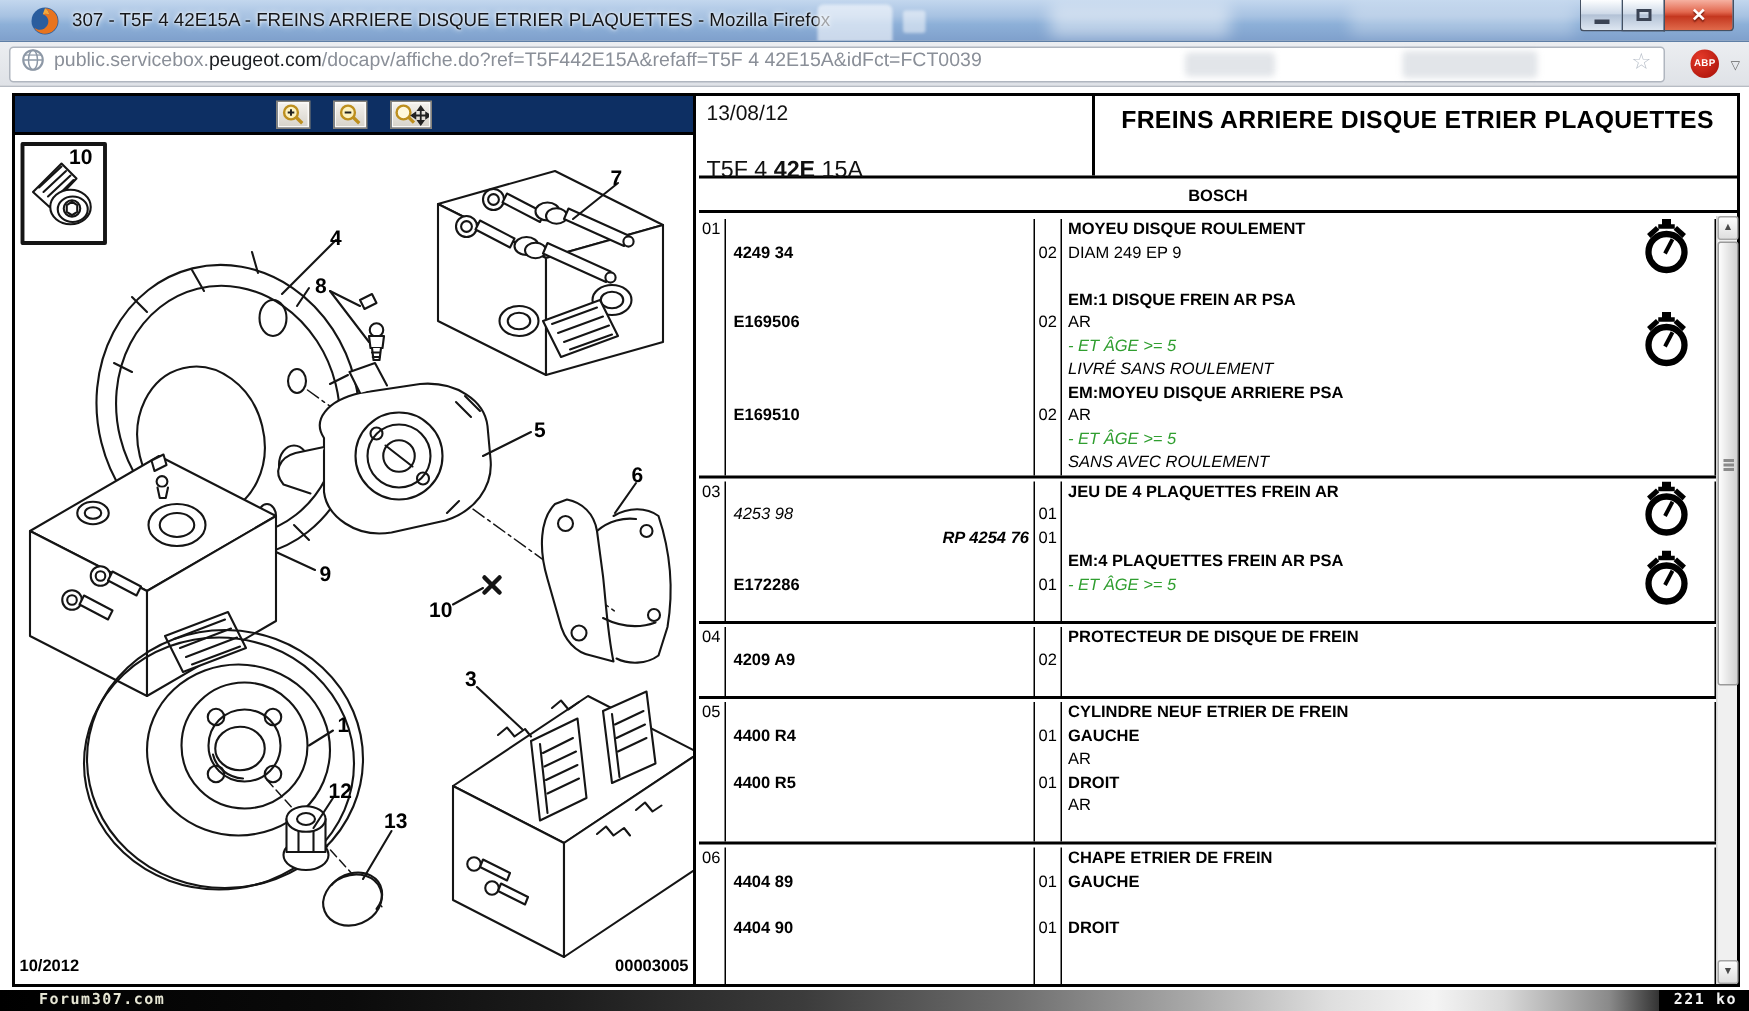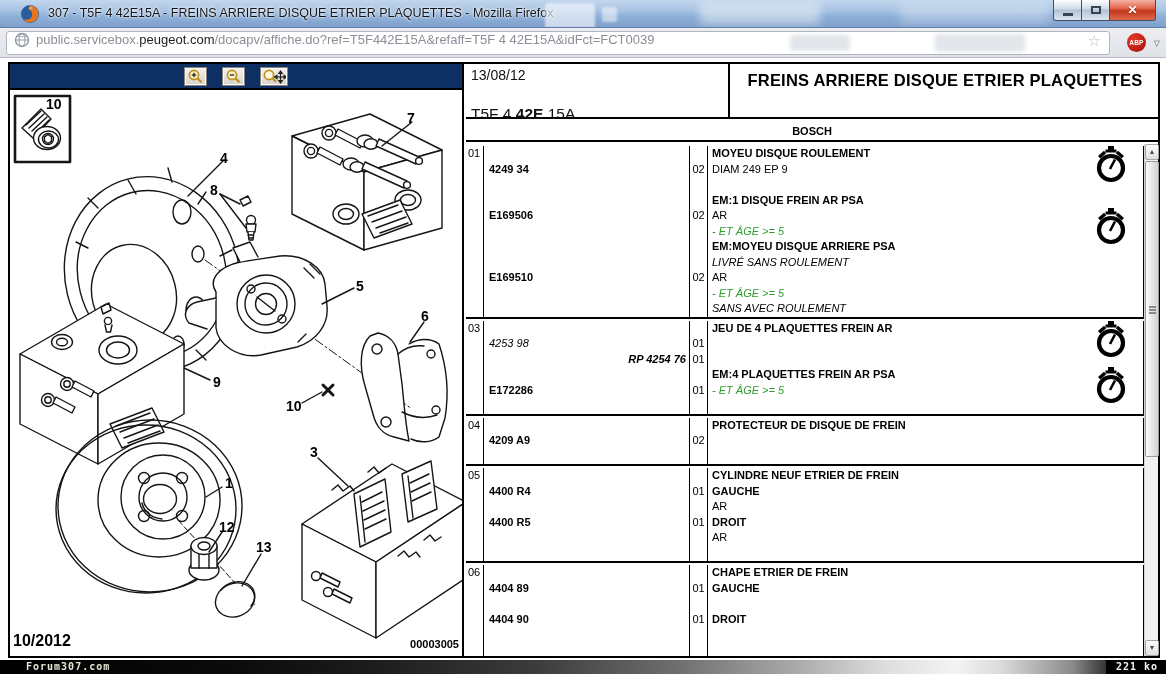--- a/index.html
+++ b/index.html
@@ -55,21 +55,21 @@
   .left-panel { position:absolute; left:0; top:0; width:454px; height:592px;
     border-right:2px solid #000; }
   .dia-toolbar { position:absolute; left:0; top:0; width:452px; height:26px;
     background:#0d2f63; border-bottom:2px solid #000;
     display:flex; align-items:center; justify-content:center; gap:15px; }
   .zbtn { width:23px; height:19px; background:linear-gradient(#f4f2ee, #d6d2c9);
     border:1px solid #84817a; box-shadow:inset 0 0 0 1px #fbfaf7;
     display:flex; align-items:center; justify-content:center; }
   .diagram { position:absolute; left:0; top:28px; width:452px; height:564px; }
   .callout { position:absolute; font-size:14px; font-weight:bold; color:#000; }
-  .dia-date { position:absolute; left:3px; bottom:6px; font-size:16px; font-weight:bold; }
+  .dia-date { position:absolute; left:3px; bottom:6px; font-size:11px; font-weight:bold; }
   .dia-num { position:absolute; right:3px; bottom:6px; font-size:11px; font-weight:bold; }
 
   
   .right-panel { position:absolute; left:456px; top:0; width:692px; height:592px; }
   .hdr-row { position:absolute; left:0; top:0; width:692px; height:55px; border-bottom:2px solid #000; }
   .hdr-left { position:absolute; left:0; top:0; width:264px; height:53px; border-right:2px solid #000;
     padding:3px 0 0 5px; }
   .hdr-date { font-size:14px; color:#111; }
   .hdr-ref { font-size:15.5px; color:#111; margin-top:22px; }
   .hdr-ref b { font-weight:bold; }
@@ -445,22 +445,22 @@
                 <div class="line">&nbsp;</div>
                 <div class="line">&nbsp;</div>
               </div>
               <div class="col col-txt">
                 <div class="line b">MOYEU DISQUE ROULEMENT</div>
                 <div class="line">DIAM 249 EP 9</div>
                 <div class="line">&nbsp;</div>
                 <div class="line b">EM:1 DISQUE FREIN AR PSA</div>
                 <div class="line">AR</div>
                 <div class="line g">- ET ÂGE &gt;= 5</div>
+                <div class="line i">LIVRÉ SANS ROULEMENT</div>
                 <div class="line b">EM:MOYEU DISQUE ARRIERE PSA</div>
-                <div class="line i">LIVRÉ SANS ROULEMENT</div>
                 <div class="line">AR</div>
                 <div class="line g">- ET ÂGE &gt;= 5</div>
                 <div class="line i">SANS AVEC ROULEMENT</div>
               </div>
               <svg class="timer" width="30" height="37" viewBox="0 0 30 37" style="top: 2px;">
     <rect x="12" y="0" width="6" height="4" fill="#000"></rect>
     <rect x="9.5" y="3.5" width="11" height="3" fill="#000"></rect>
     <rect x="2" y="7" width="8" height="3.4" fill="#000" transform="rotate(-42 6 8.5)"></rect>
     <rect x="20" y="7" width="8" height="3.4" fill="#000" transform="rotate(42 24 8.5)"></rect>
     <circle cx="15" cy="22" r="12" fill="#fff" stroke="#000" stroke-width="4.2"></circle>

